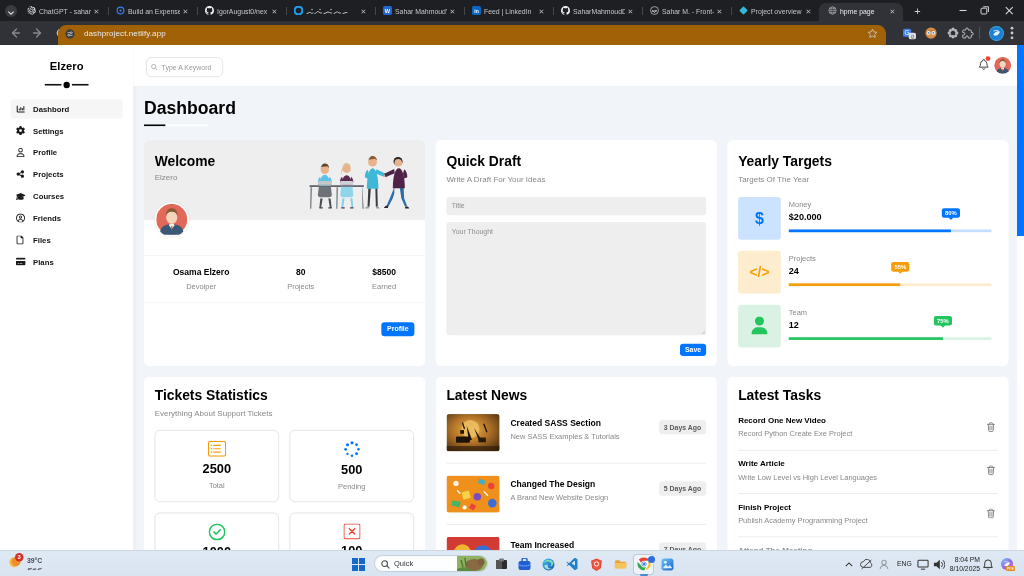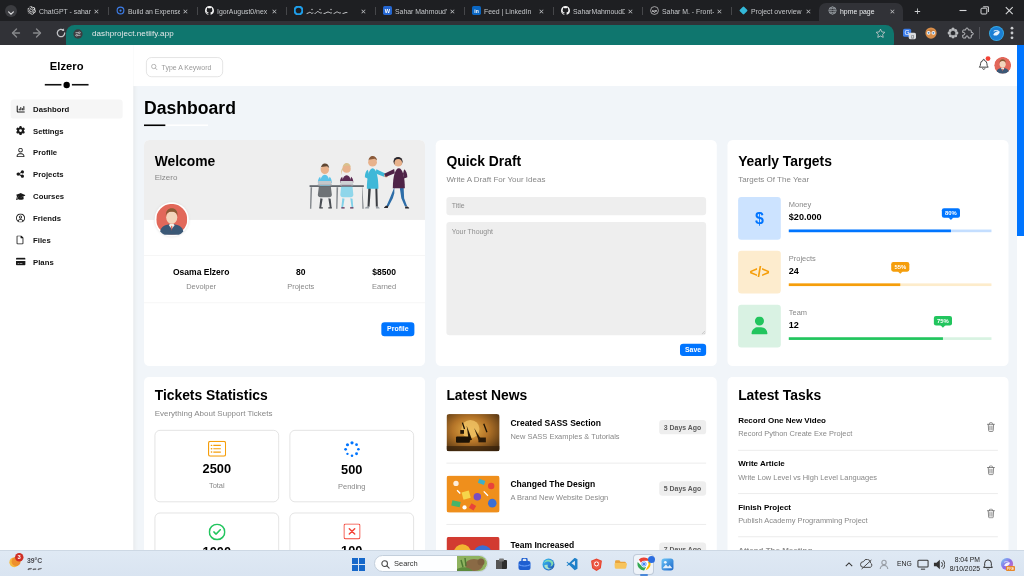--- a/index.html
+++ b/index.html
@@ -15,21 +15,21 @@
 .tab .ttl{position:absolute;left:21px;top:4px;width:52px;height:10px;font-size:6.9px;line-height:9px;color:#c5c7ca;white-space:nowrap;overflow:hidden;}
 .tab .tx{position:absolute;right:6px;top:4px;width:9px;height:9px;color:#b6b8bb;font-size:7px;line-height:9px;text-align:center;}
 .tab.active{background:#313237;border-radius:7px 7px 0 0;}
 .tab.active .ttl{color:#eceef0;}
 .tsep{position:absolute;top:7px;width:1px;height:8px;background:#46474a;}
 .newtab{position:absolute;left:911px;top:5px;width:13px;height:13px;color:#cfd1d4;font-size:11px;line-height:12px;text-align:center;}
 .wctl{position:absolute;top:0px;height:21px;width:20px;color:#d6d7d9;text-align:center;}
 
 #toolbar{position:absolute;top:21px;left:0;width:1024px;height:24px;background:#313237;}
 .navbtn{position:absolute;top:5px;width:14px;height:14px;}
-#omnibox{position:absolute;left:66px;top:4px;width:828px;height:27px;border-radius:8.5px;background:#0f766e;}
+#omnibox{position:absolute;left:58px;top:4px;width:828px;height:27px;border-radius:8.5px;background:#a16207;}
 #omnibox .url{position:absolute;left:26px;top:4px;font-size:8px;line-height:9px;color:#e7e8ea;letter-spacing:0.1px;}
 .extico{position:absolute;top:6px;}
 
 
 #pagewrap{position:absolute;top:45px;left:0;width:1024px;height:505px;overflow:hidden;background:#fff;}
 #page{width:1920px;height:953px;transform:scale(0.5333333);transform-origin:0 0;position:relative;background:#f1f5f9;}
 #sbtrack{position:absolute;right:0;top:0;width:7px;height:505px;background:#fff;z-index:50;}
 #sbthumb{position:absolute;right:0;top:0;width:7px;height:191px;background:#0075ff;}
 
 
@@ -711,21 +711,21 @@
         <rect x="0" y="0" width="6" height="6" fill="#1668ca"></rect>
         <rect x="7" y="0" width="6" height="6" fill="#1668ca"></rect>
         <rect x="0" y="7" width="6" height="6" fill="#1668ca"></rect>
         <rect x="7" y="7" width="6" height="6" fill="#1668ca"></rect>
       </svg>
     <div id="tbsearch">
       <svg width="9" height="9" viewBox="0 0 16 16" style="position:absolute;left:6px;top:4px;">
           <circle cx="6.5" cy="6.5" r="5" fill="none" stroke="#444" stroke-width="1.8"></circle>
           <path d="M10.5 10.5L14.5 14.5" stroke="#444" stroke-width="1.8" stroke-linecap="round"></path>
         </svg>
-      <div style="position:absolute;left:19px;top:3.5px;font-size:7.5px;color:#333;">Search</div>
+      <div style="position:absolute;left:19px;top:3.5px;font-size:7.5px;color:#333;">Quick</div>
       <svg width="30" height="17" viewBox="0 0 30 17" style="position:absolute;right:0;top:0;">
           <rect width="30" height="17" fill="#8fb360"></rect>
           <ellipse cx="17" cy="9" rx="9" ry="6" fill="#8a6a45"></ellipse>
           <circle cx="24" cy="6" r="3.5" fill="#7d5f3e"></circle>
           <path d="M0 13c6-3 12-2 16 2H0z" fill="#5d8a3c"></path>
           <path d="M4 4l2 7M8 2l1 8" stroke="#4e7a33" stroke-width="1.5"></path>
         </svg>
     </div>
     <svg class="tbico" style="left:495px;" viewBox="0 0 13 13">
         <rect x="1" y="2" width="11" height="9" rx="1" fill="#2d2d2d"></rect>

